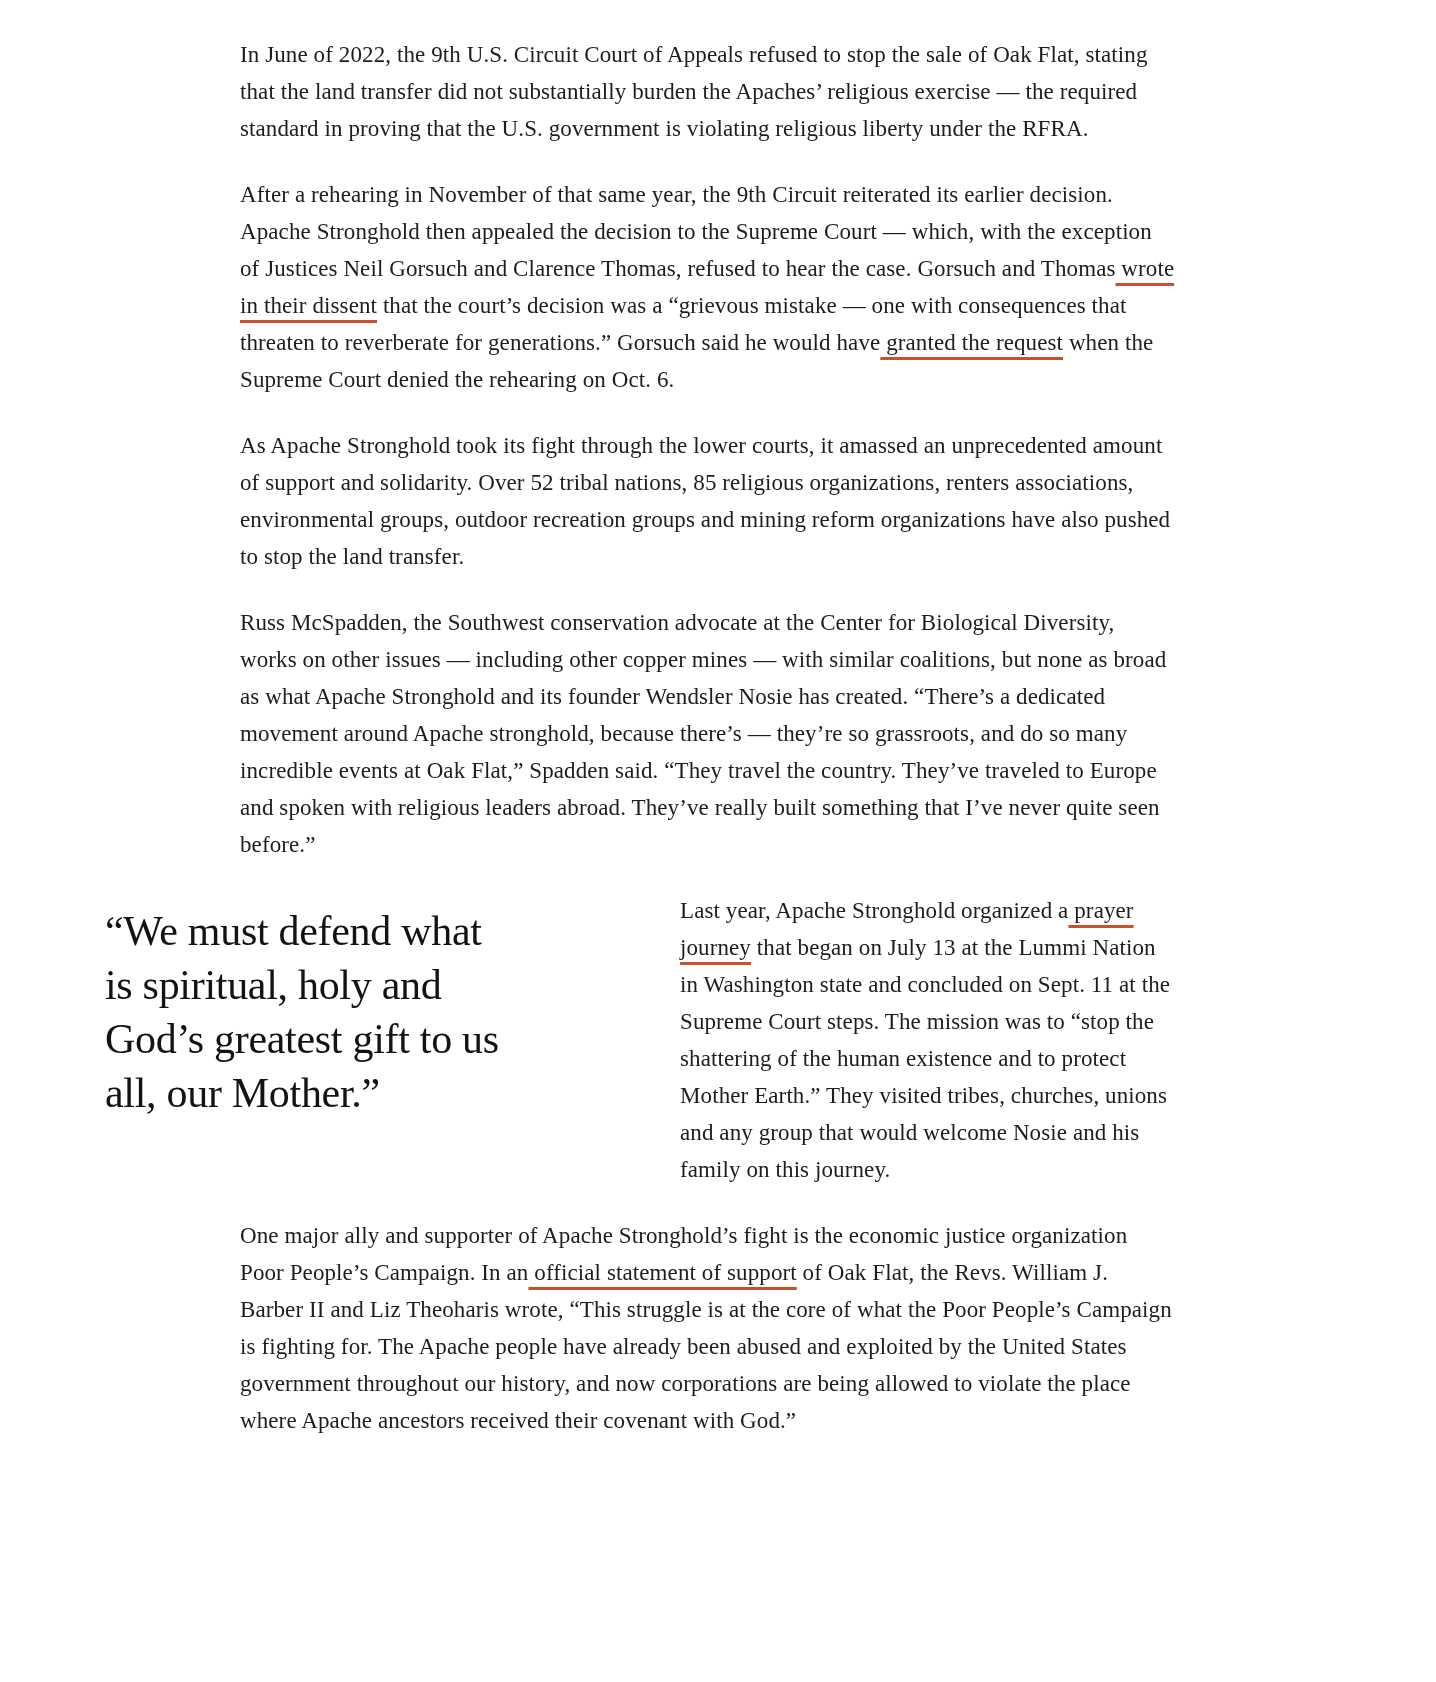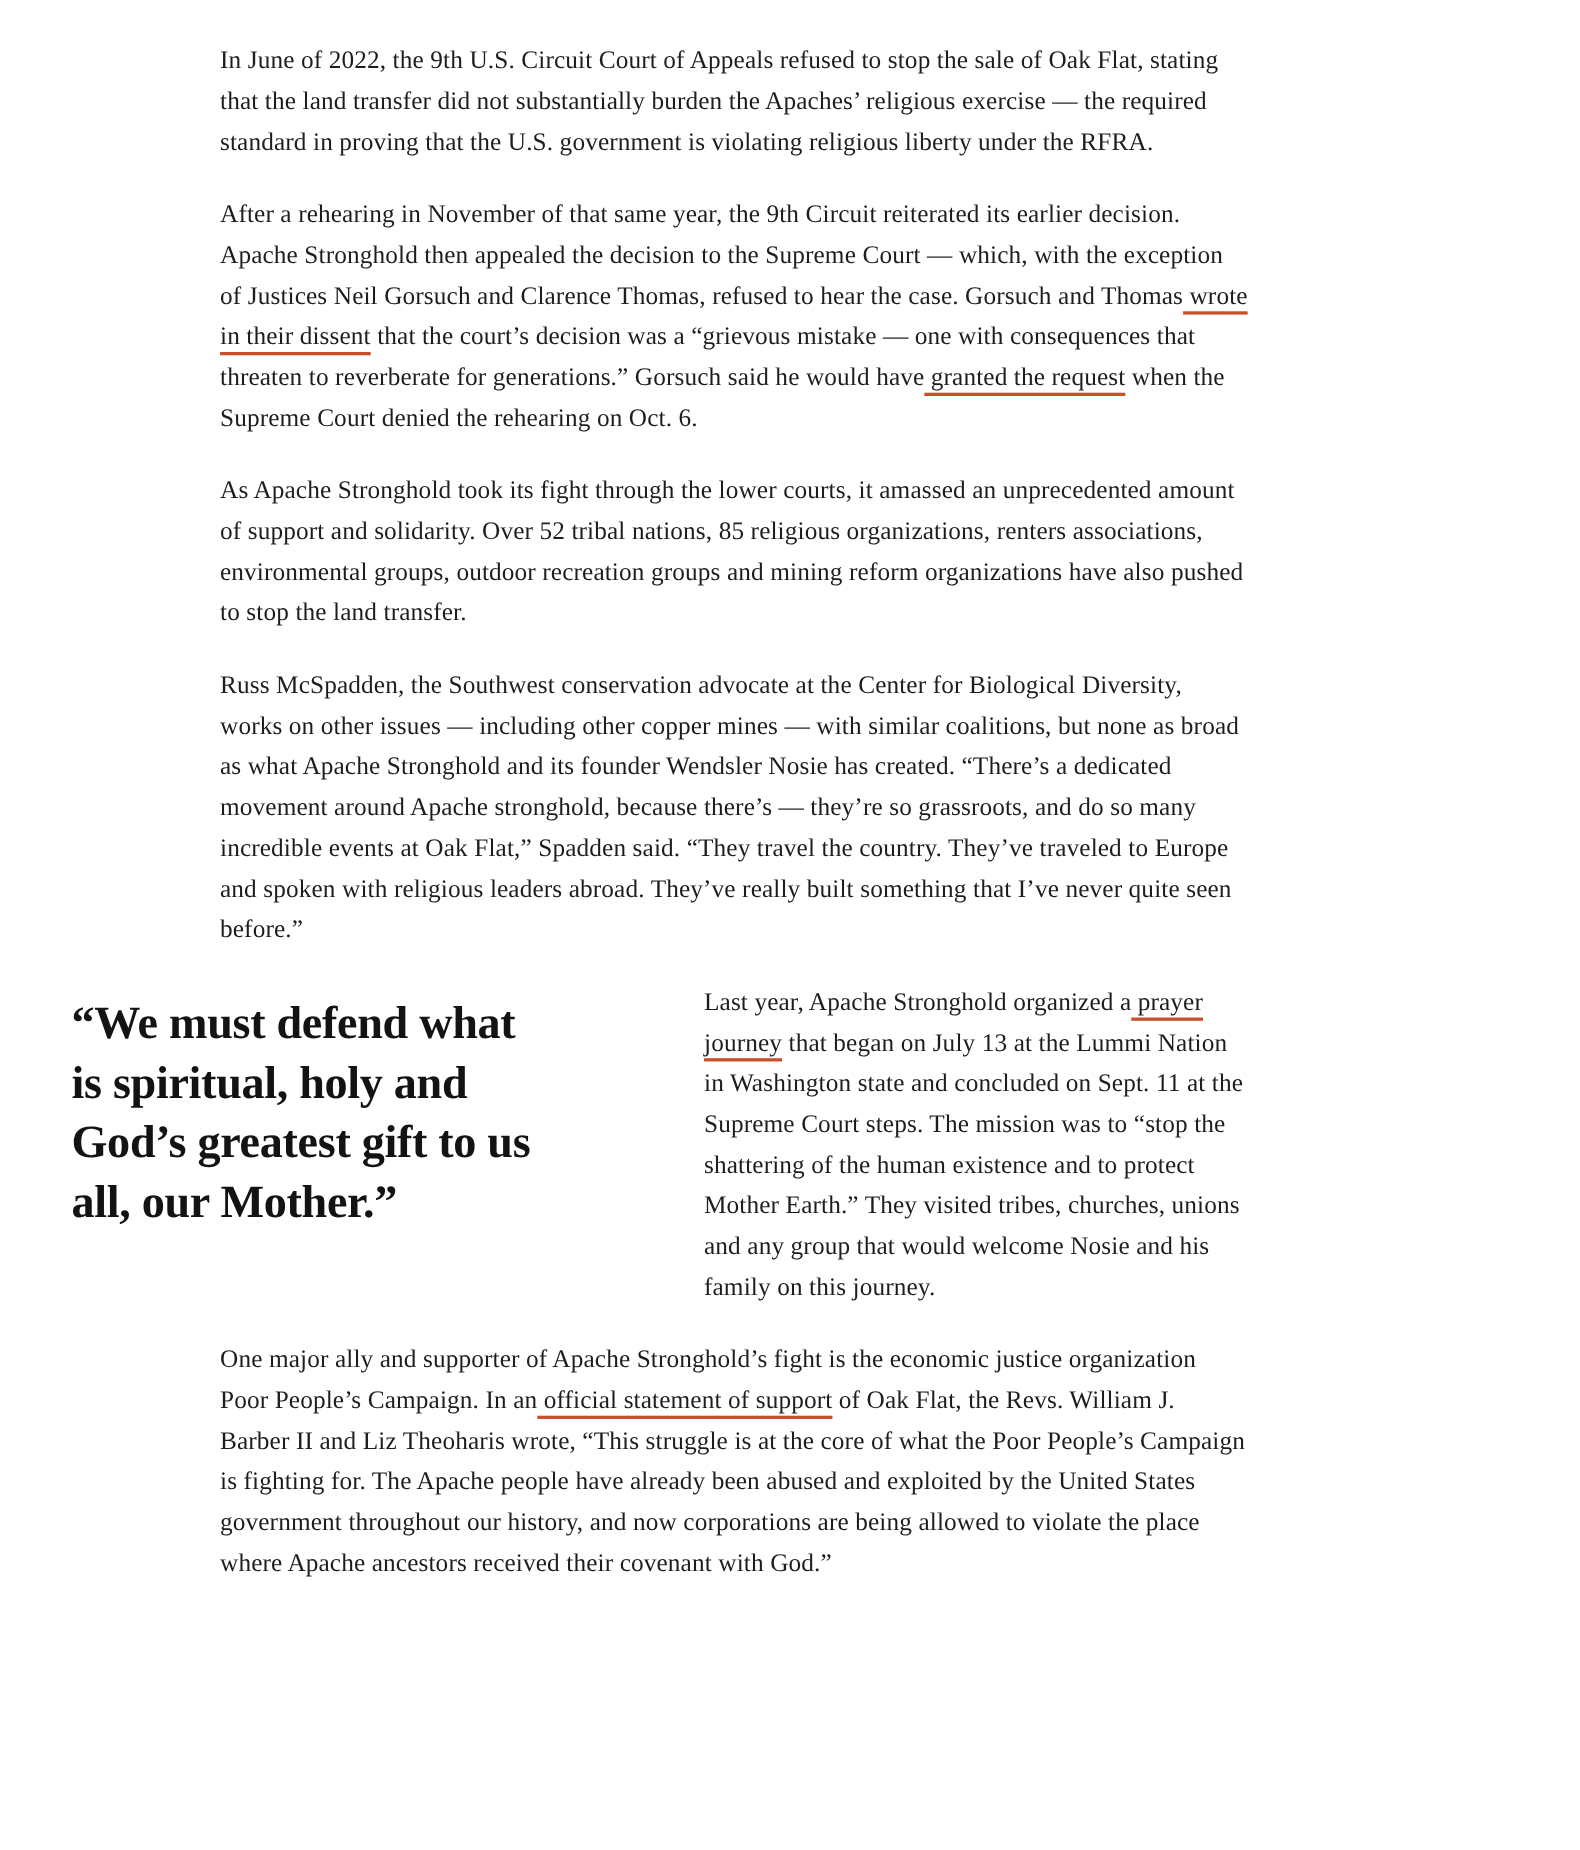--- a/index.html
+++ b/index.html
@@ -10,20 +10,21 @@
   body {
     width: 1436px;
     min-height: 1682px;
     font-family: "Liberation Serif", serif;
     color: #1d1d1d;
     -webkit-font-smoothing: antialiased;
   }
   .article {
     padding: 36px 0 60px 200px;
     width: 935px;
+    margin-left: 40px;
   }
   .article p {
     font-size: 23px;
     line-height: 37px;
     margin: 0 0 29px 0;
     letter-spacing: 0.1px;
   }
   a.lnk {
     color: inherit;
     text-decoration: underline;
@@ -31,21 +32,21 @@
     text-decoration-thickness: 3px;
     text-underline-offset: 7px;
     cursor: pointer;
   }
   .pullquote {
     float: left;
     width: 500px;
     margin: 12px 75px 50px -135px;
     font-size: 42px;
     line-height: 54px;
-    font-weight: 700;
+    font-weight: 400;
     color: #131313;
     letter-spacing: -0.3px;
     white-space: pre-line;
     font-family: "Liberation Serif", serif;
   }
 </style>
 </head>
 <body>
 
 <div class="article">

